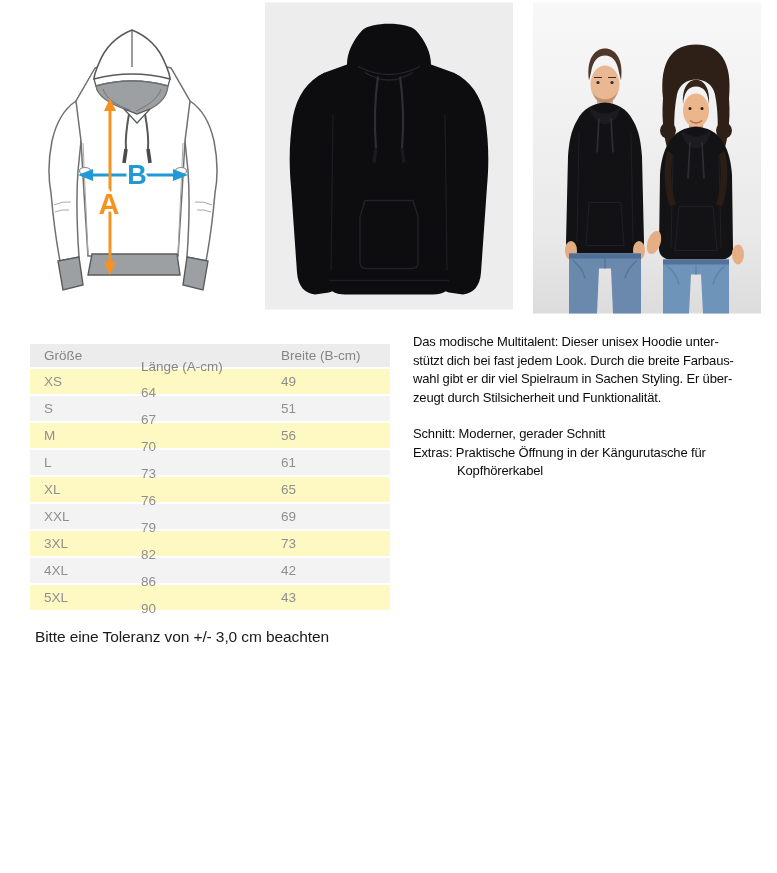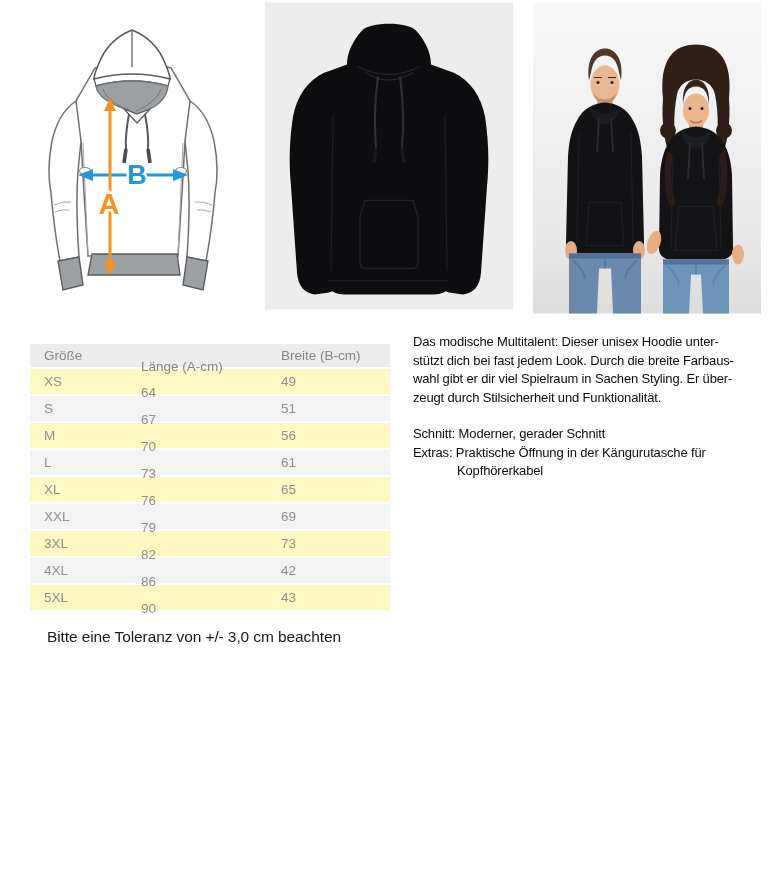--- a/index.html
+++ b/index.html
@@ -24,21 +24,21 @@
   .c3{flex:1;}
 
   
   .description{position:absolute;left:413px;top:333px;width:364px;
                font-size:13px;line-height:18.5px;color:#0c0c0c;letter-spacing:-0.15px;}
   .description .line{margin:0;white-space:nowrap;}
   .description .gap{height:18px;}
   .description .indent{padding-left:44px;}
 
   
-  .tolerance{position:absolute;left:35px;top:628px;font-size:15.5px;color:#1a1a1a;letter-spacing:-0.1px;margin-left:12px;}
+  .tolerance{position:absolute;left:35px;top:628px;font-size:15.5px;color:#1a1a1a;letter-spacing:-0.1px;}
 </style>
 </head>
 <body>
 
 <div class="page">
 
   <div class="img-box diagram-box">
     <svg viewBox="0 0 210 290">
 
       <path d="M48,88 C36,96 28,110 24,128 C20,148 20,164 23,180 C25,203 28,227 32,248 L51,244

